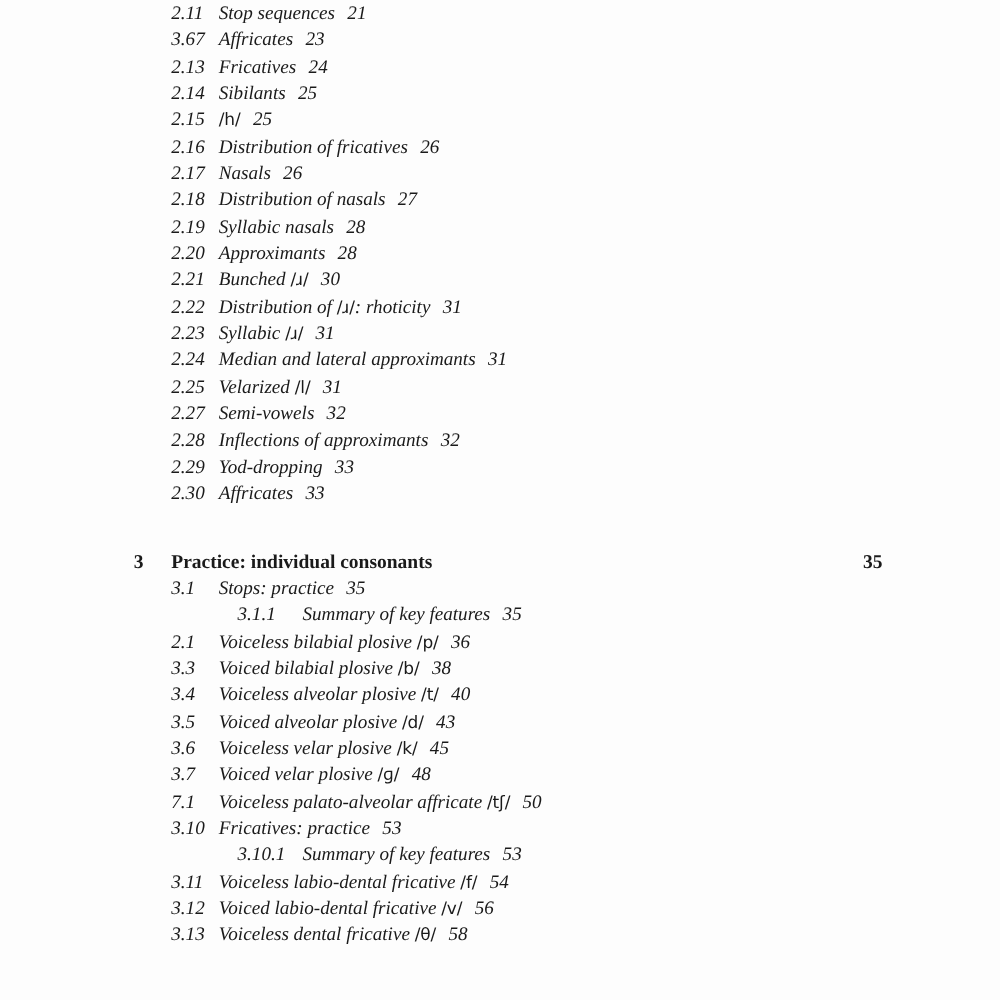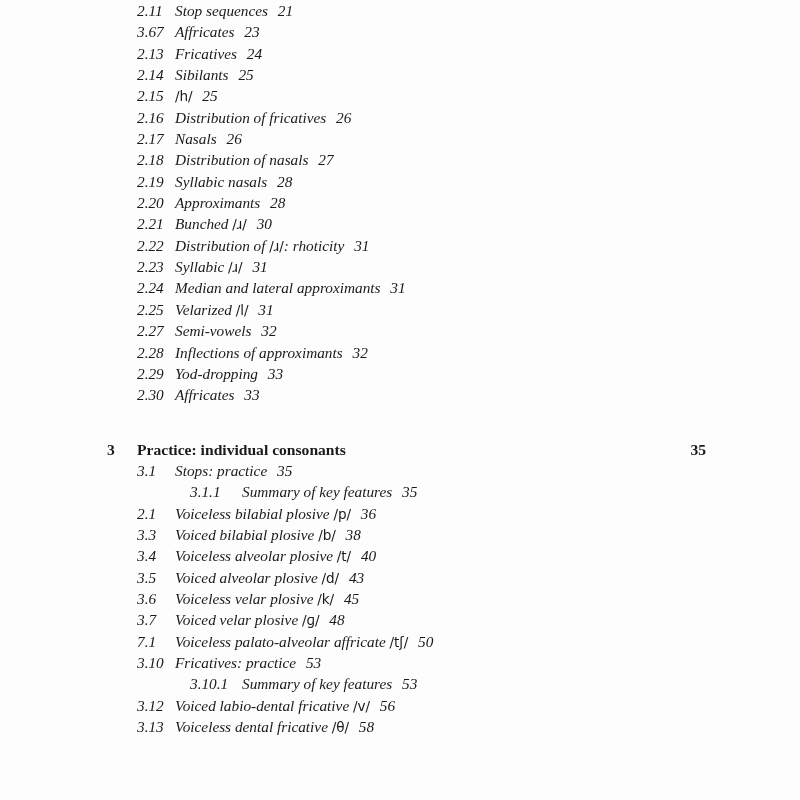--- a/index.html
+++ b/index.html
@@ -141,16 +141,17 @@
       <div class="toc-row lvl3"><span class="num">3.1.1</span><span class="ttl">Summary of key features</span> <span class="pg">35</span></div>
       <div class="toc-row lvl2"><span class="num">2.1</span><span class="ttl">Voiceless bilabial plosive</span> <span class="ipa">/p/</span> <span class="pg">36</span></div>
       <div class="toc-row lvl2"><span class="num">3.3</span><span class="ttl">Voiced bilabial plosive</span> <span class="ipa">/b/</span> <span class="pg">38</span></div>
       <div class="toc-row lvl2"><span class="num">3.4</span><span class="ttl">Voiceless alveolar plosive</span> <span class="ipa">/t/</span> <span class="pg">40</span></div>
       <div class="toc-row lvl2"><span class="num">3.5</span><span class="ttl">Voiced alveolar plosive</span> <span class="ipa">/d/</span> <span class="pg">43</span></div>
       <div class="toc-row lvl2"><span class="num">3.6</span><span class="ttl">Voiceless velar plosive</span> <span class="ipa">/k/</span> <span class="pg">45</span></div>
       <div class="toc-row lvl2"><span class="num">3.7</span><span class="ttl">Voiced velar plosive</span> <span class="ipa">/ɡ/</span> <span class="pg">48</span></div>
       <div class="toc-row lvl2"><span class="num">7.1</span><span class="ttl">Voiceless palato-alveolar affricate</span> <span class="ipa">/tʃ/</span> <span class="pg">50</span></div>
       <div class="toc-row lvl2"><span class="num">3.10</span><span class="ttl">Fricatives: practice</span> <span class="pg">53</span></div>
       <div class="toc-row lvl3"><span class="num">3.10.1</span><span class="ttl">Summary of key features</span> <span class="pg">53</span></div>
+      <div class="toc-row lvl2"><span class="num">3.11</span><span class="ttl">Voiceless labio-dental fricative</span> <span class="ipa">/f/</span> <span class="pg">54</span></div>
       <div class="toc-row lvl2"><span class="num">3.12</span><span class="ttl">Voiced labio-dental fricative</span> <span class="ipa">/v/</span> <span class="pg">56</span></div>
       <div class="toc-row lvl2"><span class="num">3.13</span><span class="ttl">Voiceless dental fricative</span> <span class="ipa">/θ/</span> <span class="pg">58</span></div>
     </div>
 </div>
 
 </body></html>

